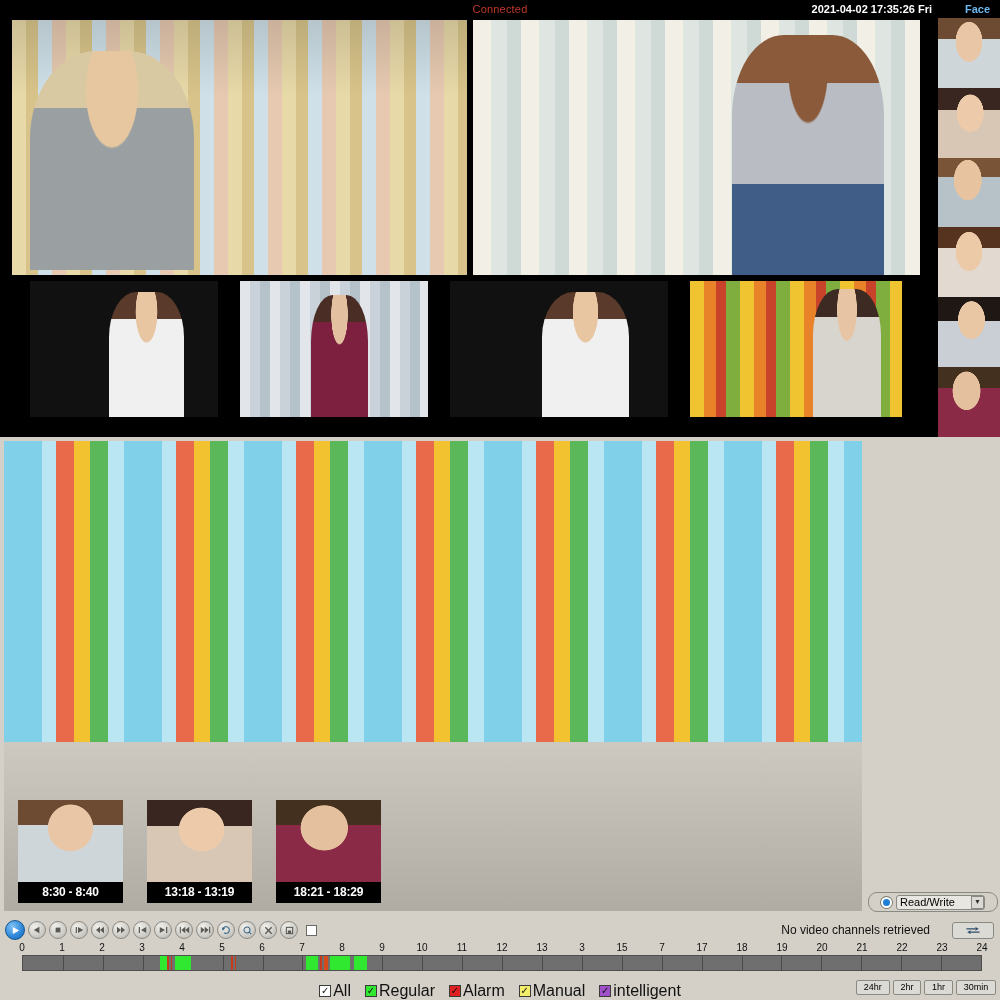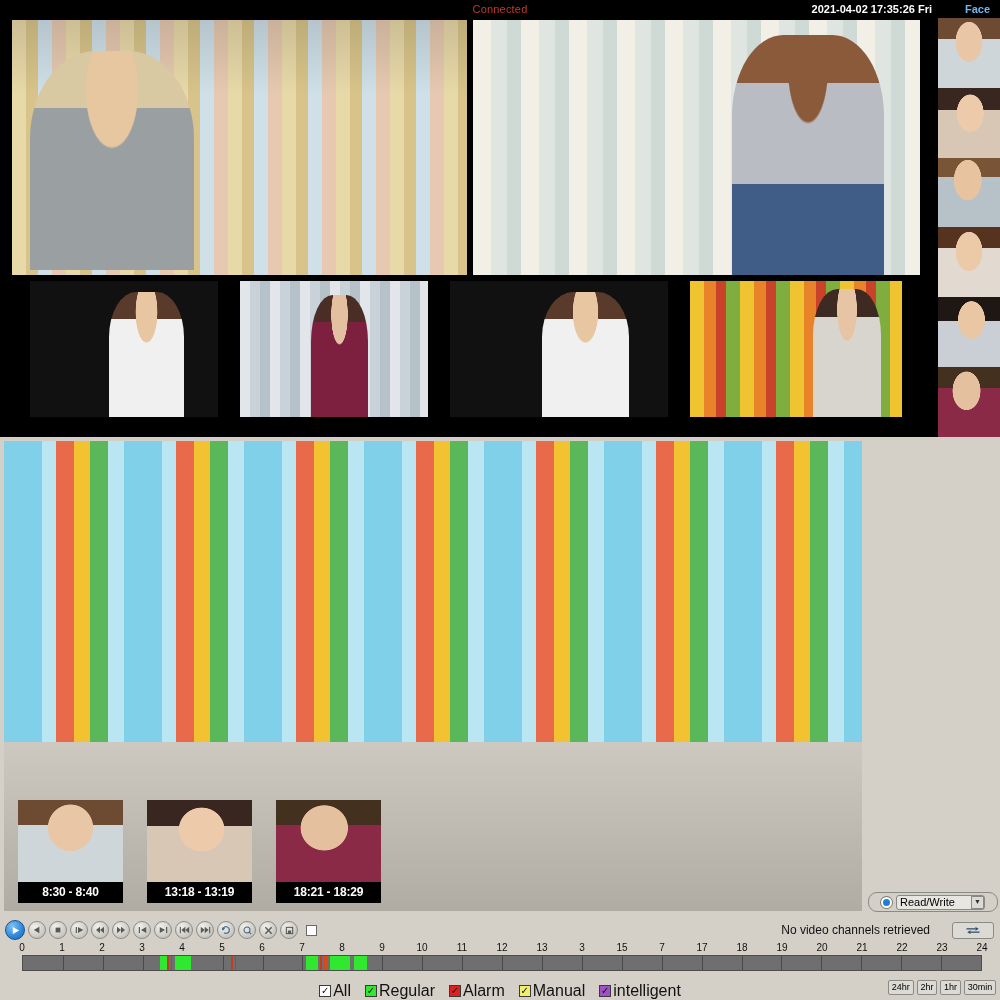--- a/index.html
+++ b/index.html
@@ -170,21 +170,21 @@
   .leg-item { display: flex; align-items: center; gap: 2px; }
   .leg-box {
     width: 12px; height: 12px; border: 1px solid #3a3a3a;
     display: flex; align-items: center; justify-content: center;
     font-size: 10px; color: #111; line-height: 10px;
   }
   .leg-label { font-size: 16px; color: #111; }
 
   
   #range-btns {
-    position: absolute; right: 4px; top: 980px; width: 108px; height: 17px;
+    position: absolute; right: 4px; top: 980px; width: 140px; height: 17px;
     display: flex; gap: 3px;
   }
   .range-btn {
     flex: 1 1 auto; height: 15px; border: 1px solid #8a8a84; border-radius: 2px;
     background: #dcdad4; font-size: 9px; line-height: 13px; text-align: center;
     color: #000;
   }
 
   
   .ph { position: absolute; inset: 0; }

